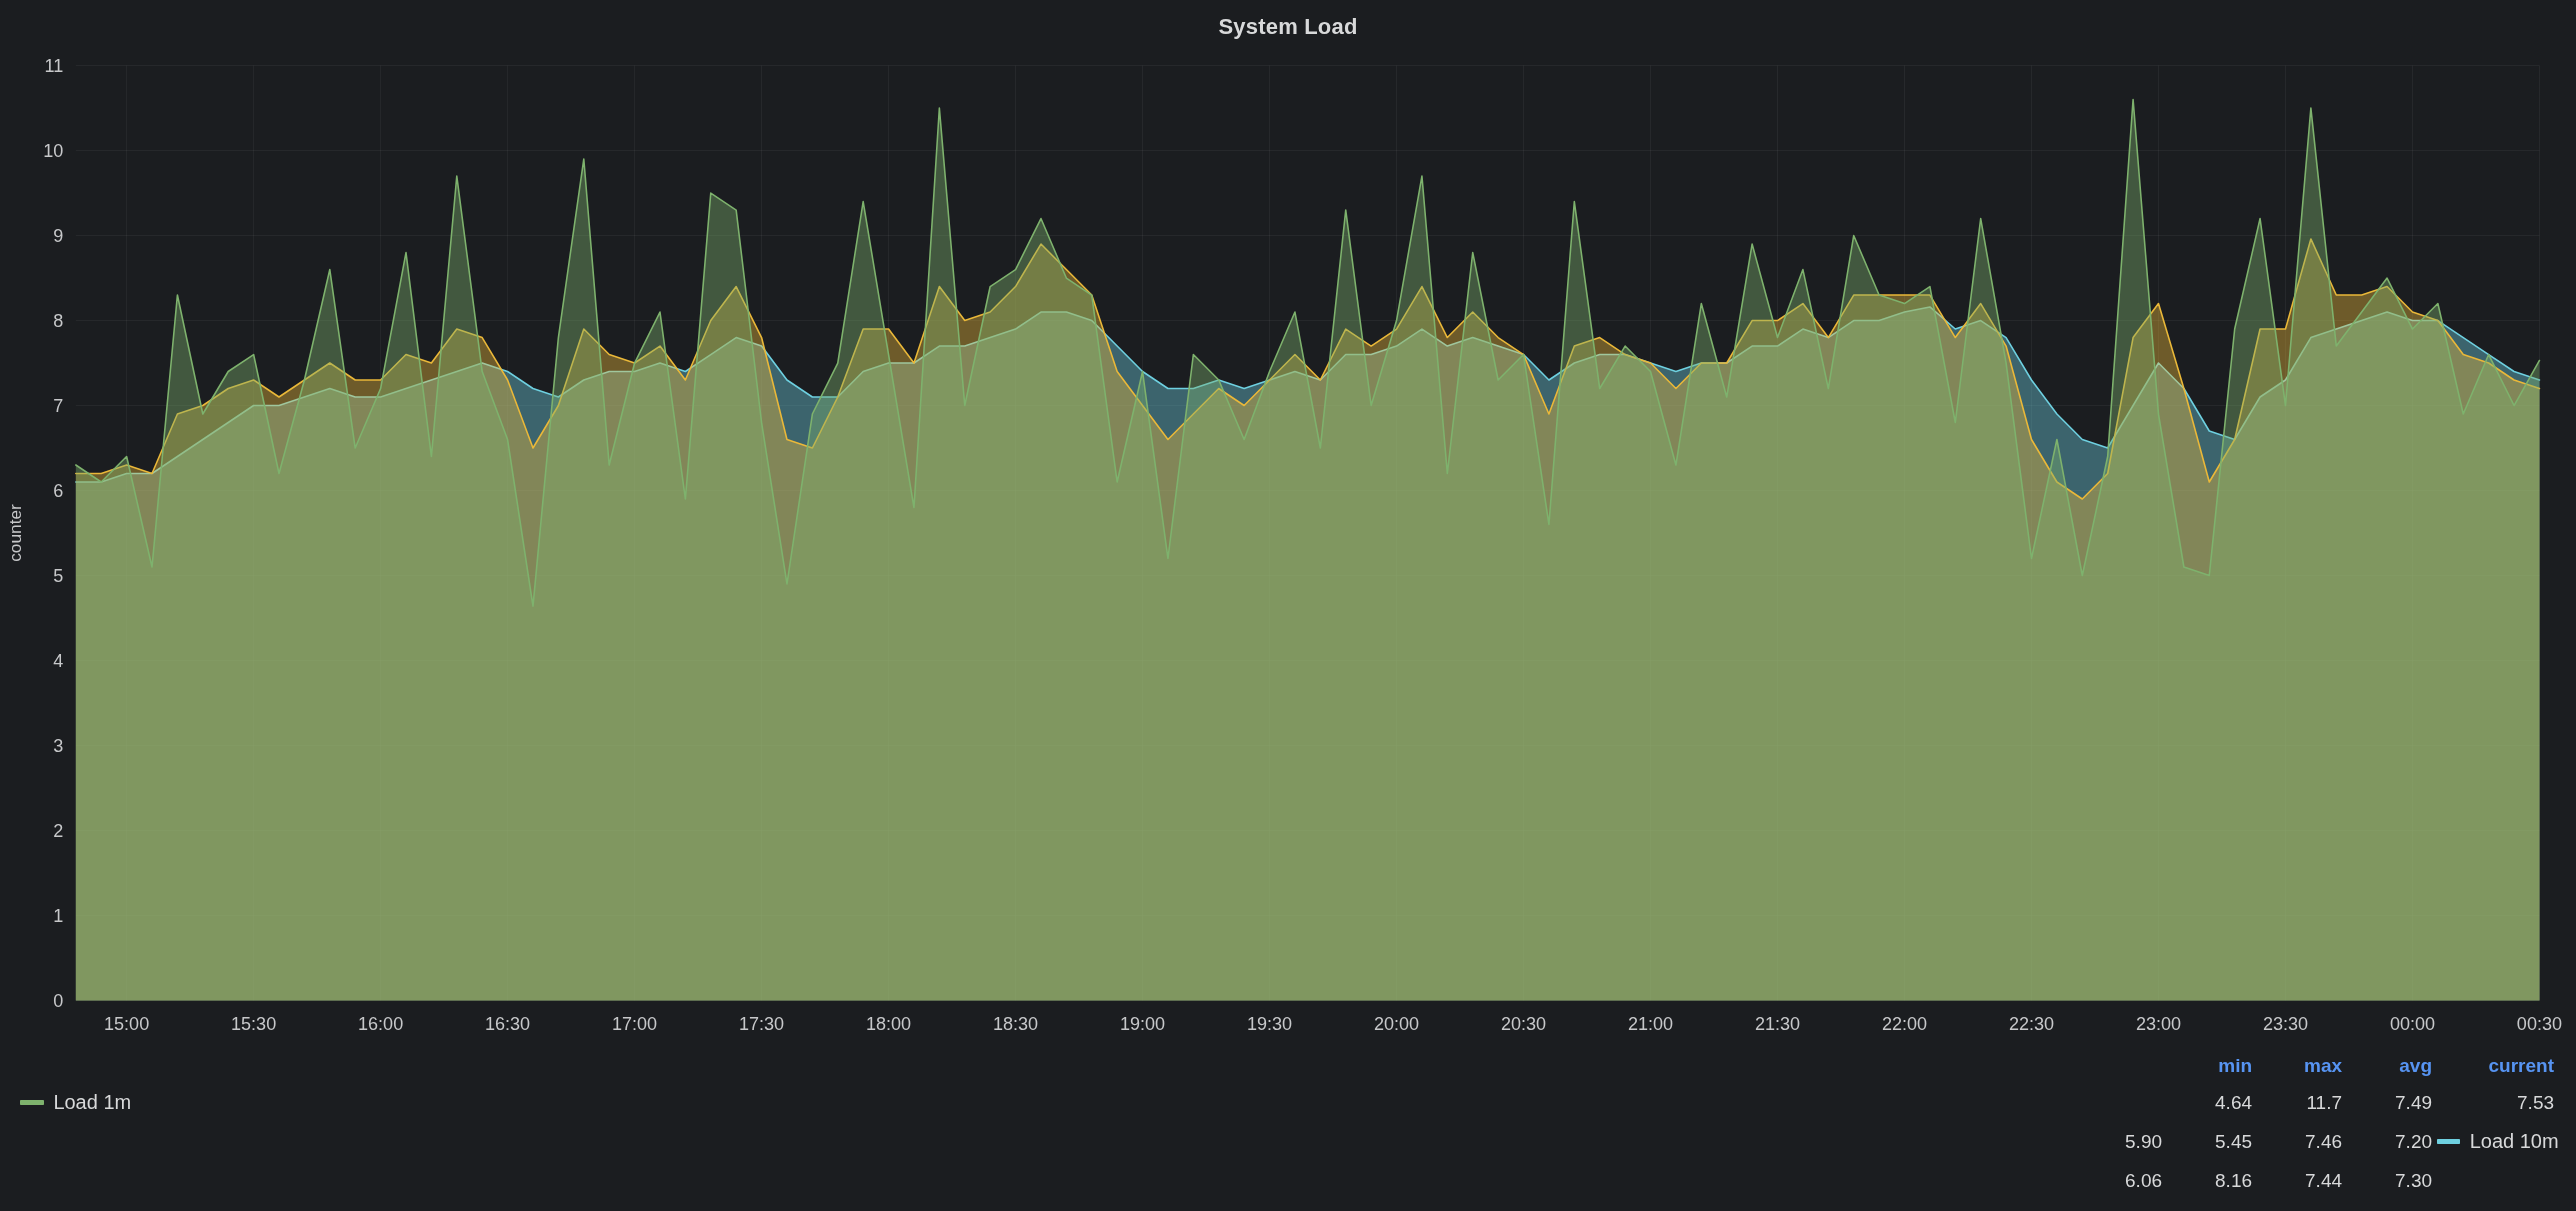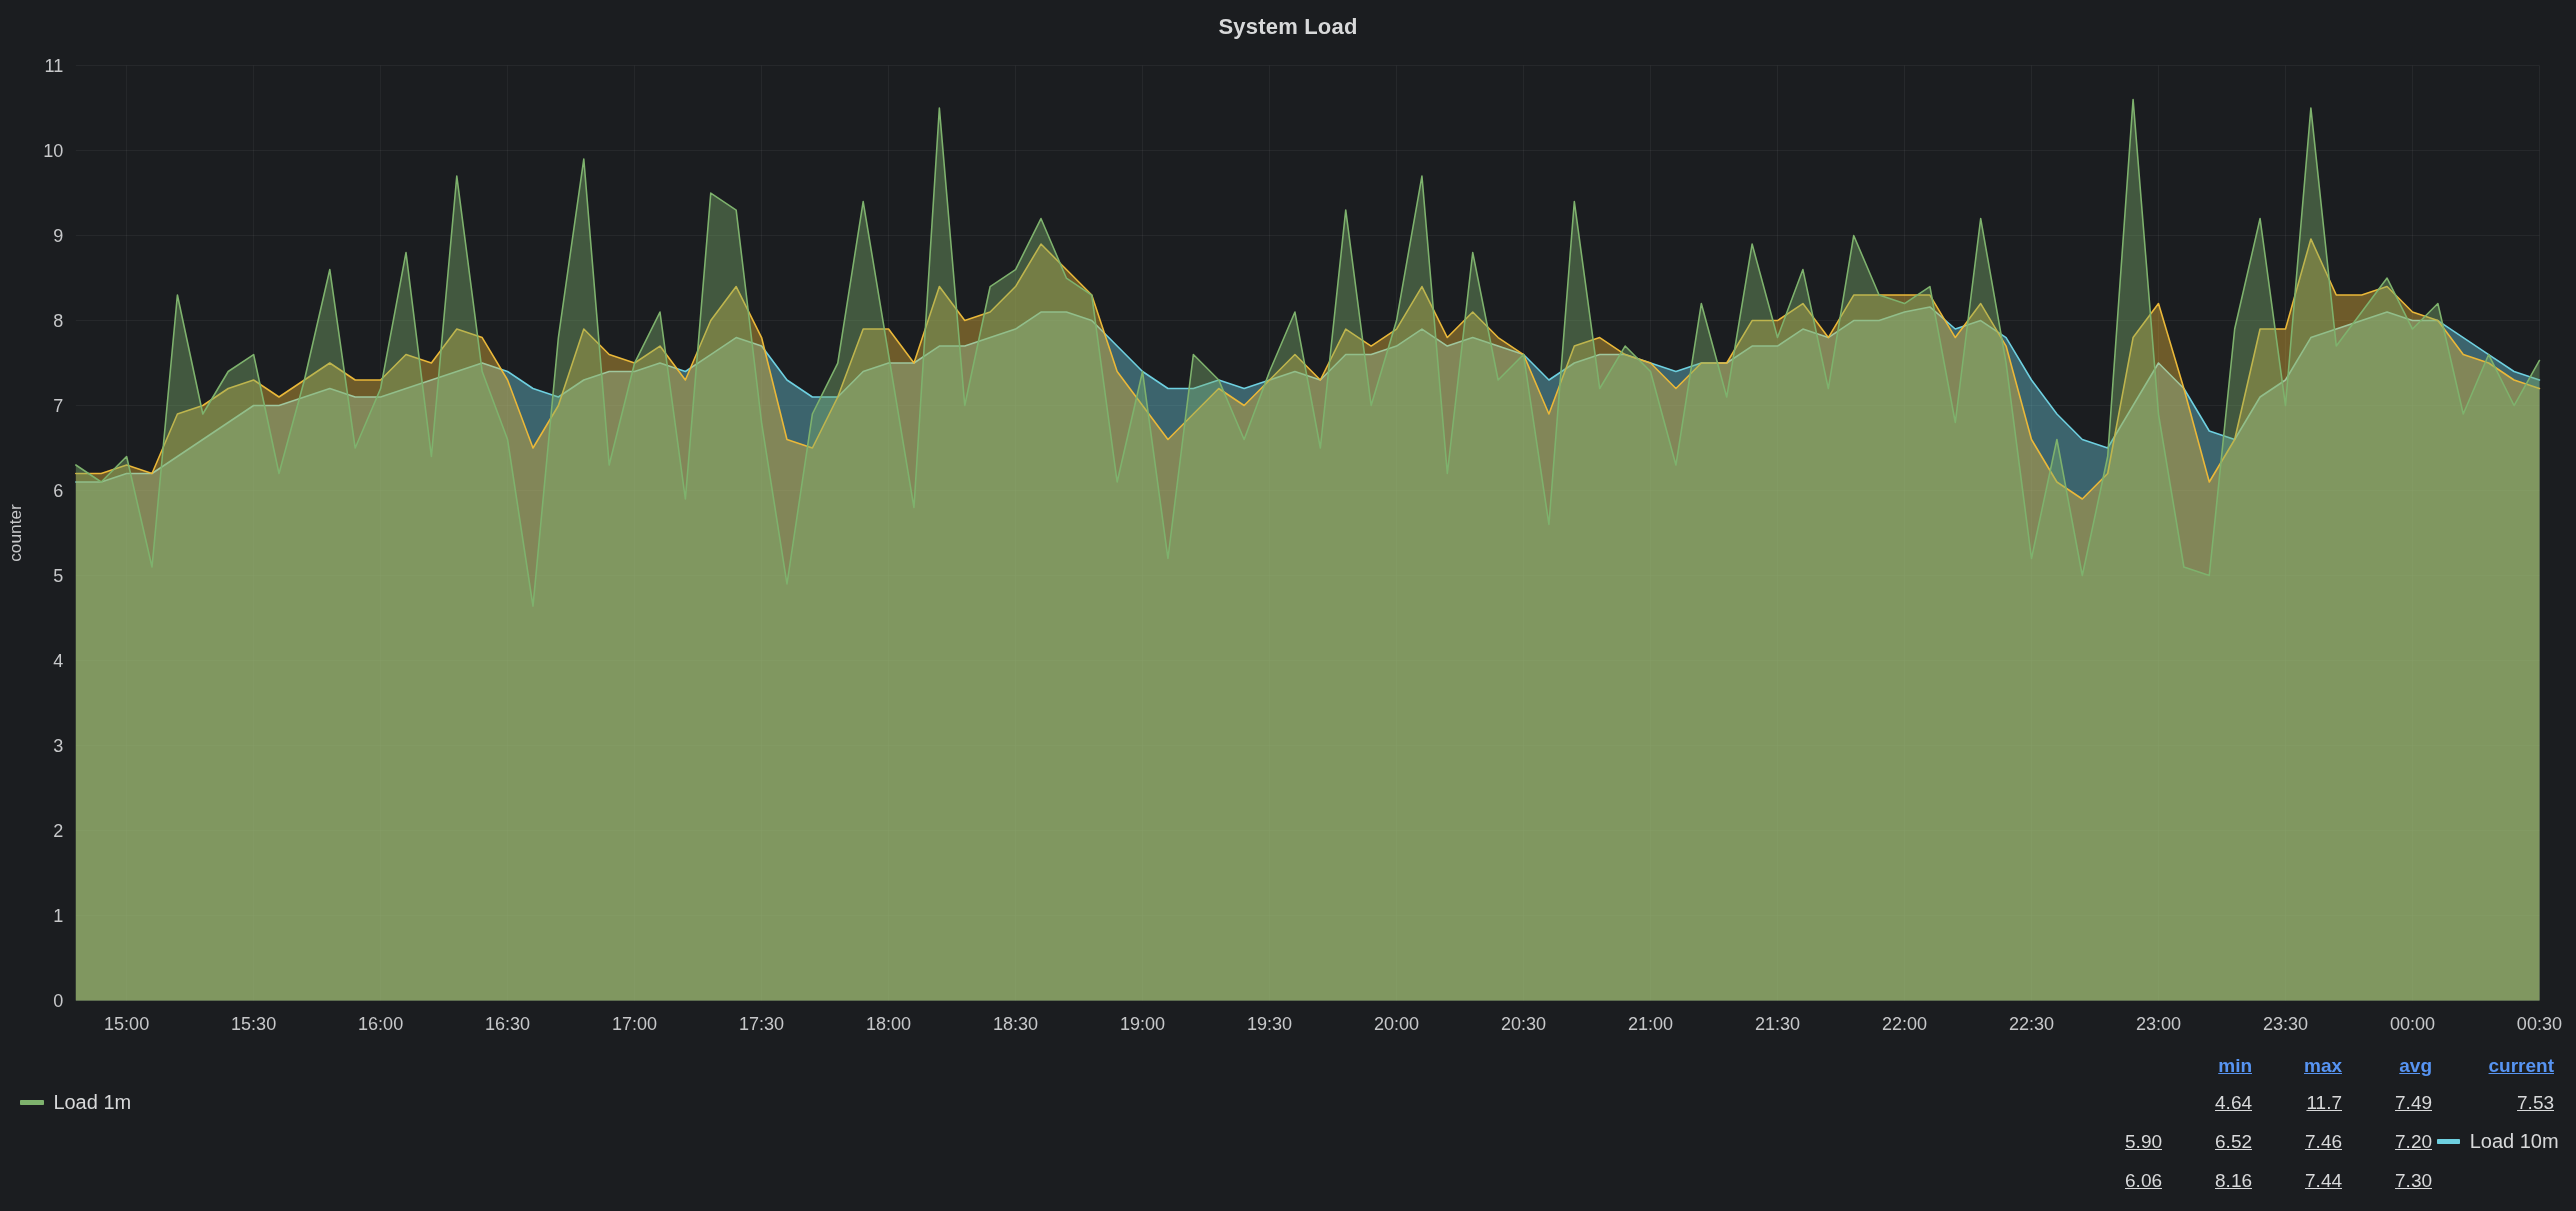--- a/index.html
+++ b/index.html
@@ -22,21 +22,21 @@
   }
   .plot-host{flex:1 1 auto;position:relative;min-height:0;}
   .plot-host svg{position:absolute;left:0;top:0;font-family:"Liberation Sans",sans-serif;}
   .legend{flex:0 0 auto;padding:1.6px 17.3px 11px 20.4px;}
   .legend-grid{
     display:grid;
     grid-template-columns:1fr 90px 90px 90px 122px;
     align-items:center;
   }
   .lg-cell{height:39px;display:flex;align-items:center;}
-  .lg-cell.num{justify-content:flex-end;color:var(--text);font-size:19px;padding-right:4.7px;text-decoration:underline;}
+  .lg-cell.num{justify-content:flex-end;color:var(--text);font-size:19px;padding-right:4.7px;}
   .lg-cell.header{color:var(--blue);font-weight:700;font-size:19px;cursor:pointer;}
   .lg-cell.header-row{height:35px;}
   .label-cell{gap:9.4px;cursor:pointer;}
   .swatch{display:inline-block;width:23.6px;height:5.5px;border-radius:0.8px;flex:0 0 auto;}
   .series-label{color:var(--text);font-size:20px;}
 </style>
 </head>
 <body>
 
 <div class="panel">
@@ -131,21 +131,21 @@
       <div class="lg-cell label-cell">
         <span class="swatch" style="background: rgb(126, 178, 109);"></span>
         <span class="series-label">Load 1m</span>
       </div>
       <div class="lg-cell num">4.64</div>
       <div class="lg-cell num">11.7</div>
       <div class="lg-cell num">7.49</div>
       <div class="lg-cell num">7.53</div>
 
       <div class="lg-cell num">5.90</div>
-      <div class="lg-cell num">6.52</div>
+      <div class="lg-cell num">5.45</div>
       <div class="lg-cell num">7.46</div>
       <div class="lg-cell num">7.20</div>
 
       <div class="lg-cell label-cell">
         <span class="swatch" style="background: rgb(110, 208, 224);"></span>
         <span class="series-label">Load 10m</span>
       </div>
       <div class="lg-cell num">6.06</div>
       <div class="lg-cell num">8.16</div>
       <div class="lg-cell num">7.44</div>

